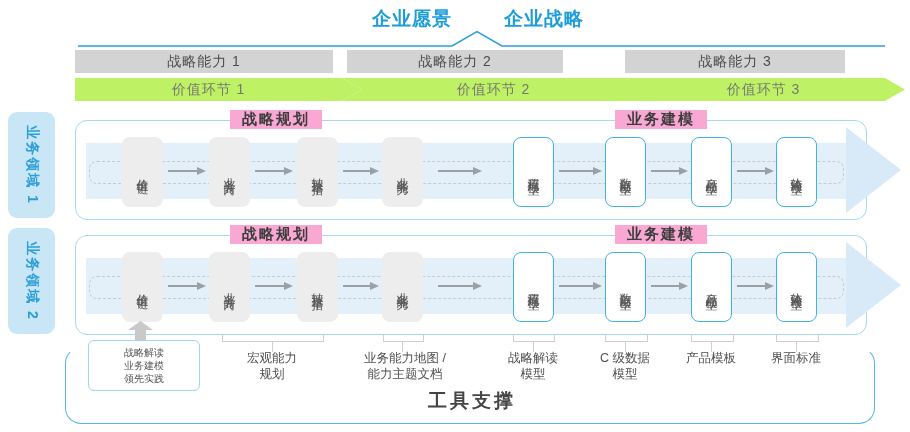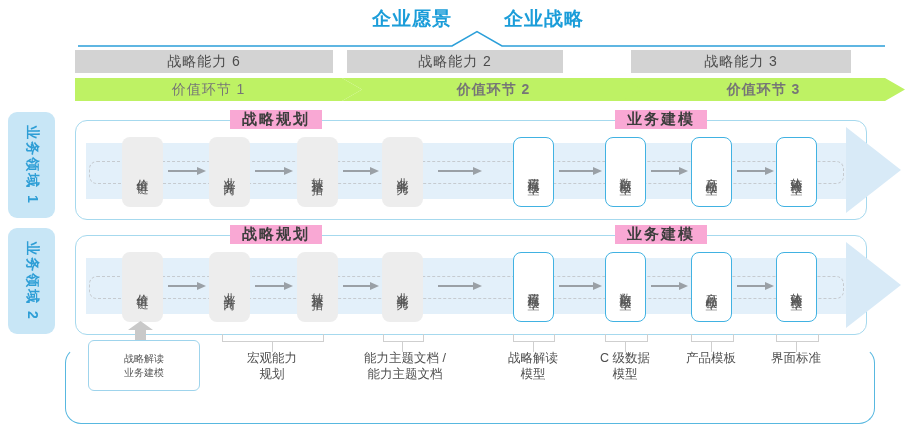--- a/index.html
+++ b/index.html
@@ -6,21 +6,21 @@
   .canvas{position:relative;width:910px;height:432px;background:#fff;overflow:hidden;
           font-family:"Liberation Sans","DejaVu Sans",sans-serif;}
   .abs{position:absolute;}
   .title{top:6px;left:478px;transform:translateX(-50%);display:flex;gap:52px;
          font-size:19px;font-weight:bold;color:#1b9dd9;letter-spacing:1px;white-space:nowrap;}
   .sbar{height:23px;background:#d3d3d3;display:flex;align-items:center;justify-content:center;
         font-size:14px;color:#4c4c4c;letter-spacing:1px;}
   .chev{height:23px;background:#bef264;display:flex;align-items:center;justify-content:center;
         font-size:14px;color:#767676;letter-spacing:1px;box-sizing:border-box;padding-right:20px;}
   .chev.pointed{clip-path:polygon(0 0,calc(100% - 20px) 0,100% 50%,calc(100% - 20px) 100%,0 100%);}
-  .chev.notched{clip-path:polygon(0 0,calc(100% - 20px) 0,100% 50%,calc(100% - 20px) 100%,0 100%,20px 50%);padding-left:20px;font-weight:bold;}
+  .chev.notched{clip-path:polygon(0 0,calc(100% - 20px) 0,100% 50%,calc(100% - 20px) 100%,0 100%,20px 50%);padding-left:20px;}
   .domain{width:47px;height:106px;background:#c8e6f6;border-radius:9px;
           display:flex;align-items:center;justify-content:center;}
   .domain span{transform:rotate(90deg);white-space:nowrap;color:#2e9ed6;font-weight:bold;
                font-size:14px;letter-spacing:2px;}
   .frame{left:75px;width:790px;height:98px;border:1.2px solid #a6d9ee;border-radius:12px;
          background:#fff;}
   .legend{position:absolute;top:-11px;transform:translateX(-50%);background:#f9a8d4;
           padding:0 12px;font-size:15px;font-weight:bold;color:#3d3d3d;letter-spacing:2px;white-space:nowrap;}
   .band{position:absolute;left:10px;top:22px;width:760px;height:56px;background:#e3f0fa;}
   .bigarrow{position:absolute;left:770px;top:6px;width:55px;height:86px;background:#d8eaf7;
@@ -60,26 +60,26 @@
   <div class="abs title">
     <span>企业愿景</span>
     <span>企业战略</span>
   </div>
 
   <svg class="abs" style="left:0;top:0;" width="910" height="60">
     <polyline points="78,46 452,46 477,31.5 502,46 885,46" fill="none" stroke="#2b9fd9" stroke-width="1.5"></polyline>
   </svg>
 
   <div class="abs sbar" style="left:75px;top:50px;width:258px;">
-    <span>战略能力 6</span>
+    <span>战略能力 1</span>
     </div>
   <div class="abs sbar" style="left:347px;top:50px;width:216px;">
     <span>战略能力 2</span>
     </div>
-  <div class="abs sbar" style="left:625px;top:50px;width:220px;margin-left:6px;">
+  <div class="abs sbar" style="left:625px;top:50px;width:220px;">
     <span>战略能力 3</span>
     </div>
 
   <div class="abs chev pointed" style="left:75px;top:78px;width:287px;">
     <span>价值环节 1</span>
     </div>
   <div class="abs chev notched" style="left:342px;top:78px;width:303px;">
     <span>价值环节 2</span>
     </div>
   <div class="abs chev notched" style="left:622px;top:78px;width:283px;">
@@ -207,46 +207,48 @@
         <div class="shaft"></div>
         <div class="head"></div>
       </div>
     <div class="harrow" style="left:661px;width:37px;">
         <div class="shaft"></div>
         <div class="head"></div>
       </div>
   </div>
 
   <div class="abs toolbox"></div>
+  <div class="abs toollabel">工具支撑</div>
 
   <div class="abs uparrow"></div>
   <div class="abs practice">
     <div>战略解读</div>
     <div>业务建模</div>
+    <div>领先实践</div>
   </div>
 
   <div class="bracket" style="left:222px;width:100px;"></div>
   <div class="stem" style="left:272px;"></div>
   <div class="bracket" style="left:383px;width:39px;"></div>
   <div class="stem" style="left:402px;"></div>
   <div class="bracket" style="left:513px;width:40px;"></div>
   <div class="stem" style="left:533px;"></div>
   <div class="bracket" style="left:605px;width:41px;"></div>
   <div class="stem" style="left:625px;"></div>
   <div class="bracket" style="left:691px;width:41px;"></div>
   <div class="stem" style="left:711px;"></div>
   <div class="bracket" style="left:776px;width:41px;"></div>
   <div class="stem" style="left:796px;"></div>
 
   <div class="ann" style="left:272px;">
     <div>宏观能力</div>
     <div>规划</div>
   </div>
   <div class="ann" style="left:405px;">
-    <div>能力主题文档 /</div>
+    <div>业务能力地图 /</div>
     <div>能力主题文档</div>
   </div>
   <div class="ann" style="left:533px;">
     <div>战略解读</div>
     <div>模型</div>
   </div>
   <div class="ann" style="left:625px;">
     <div>C 级数据</div>
     <div>模型</div>
   </div>

